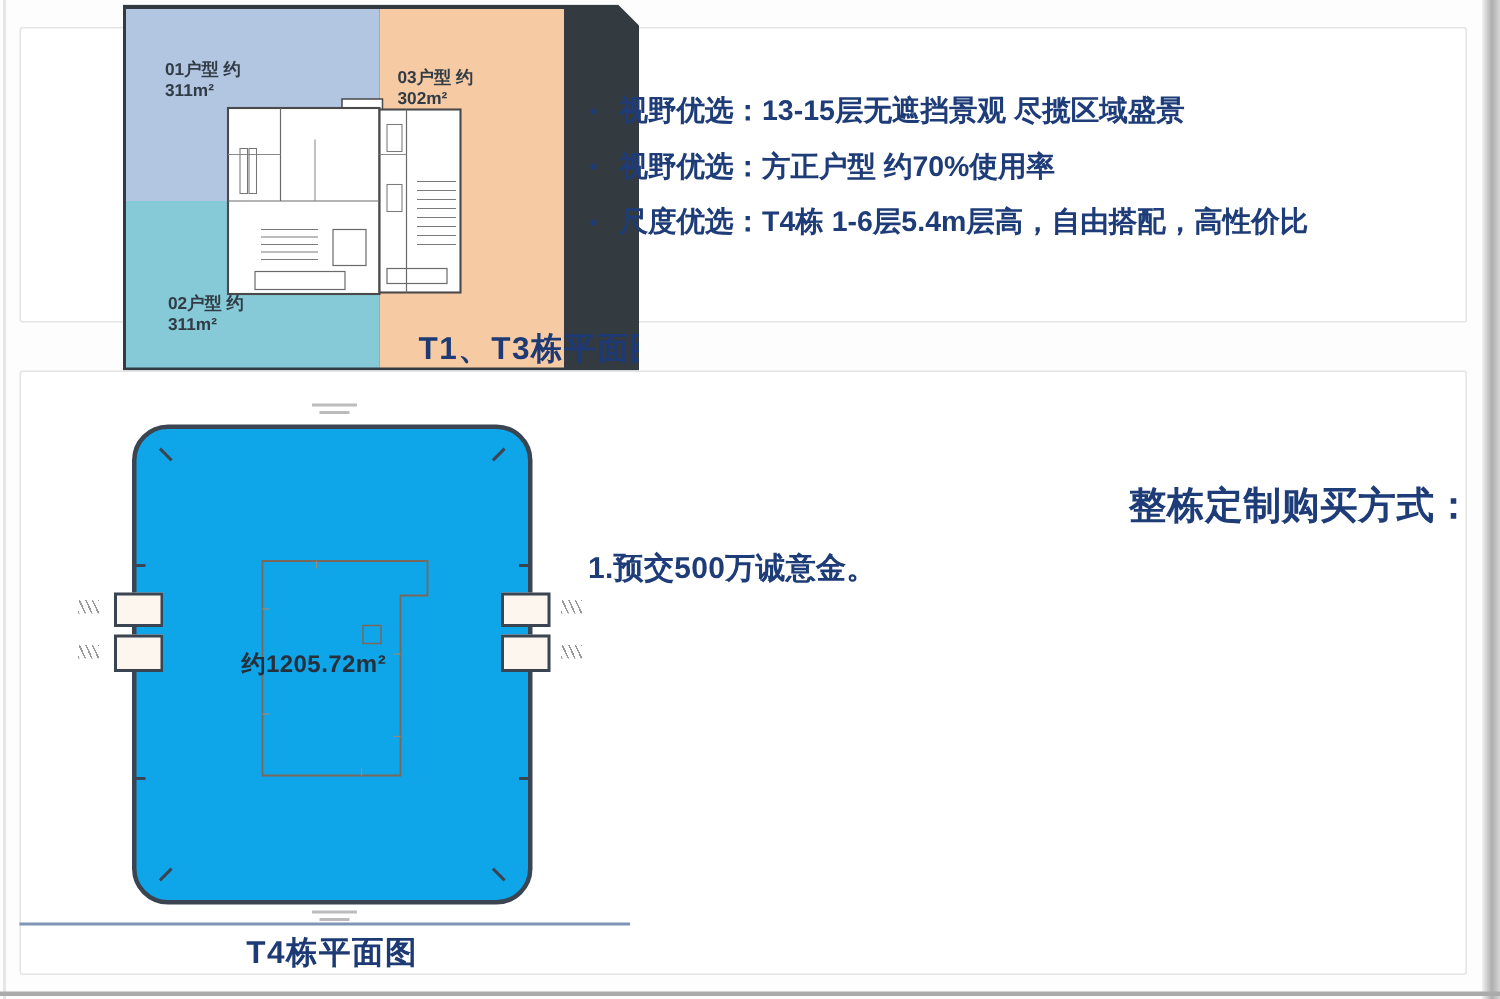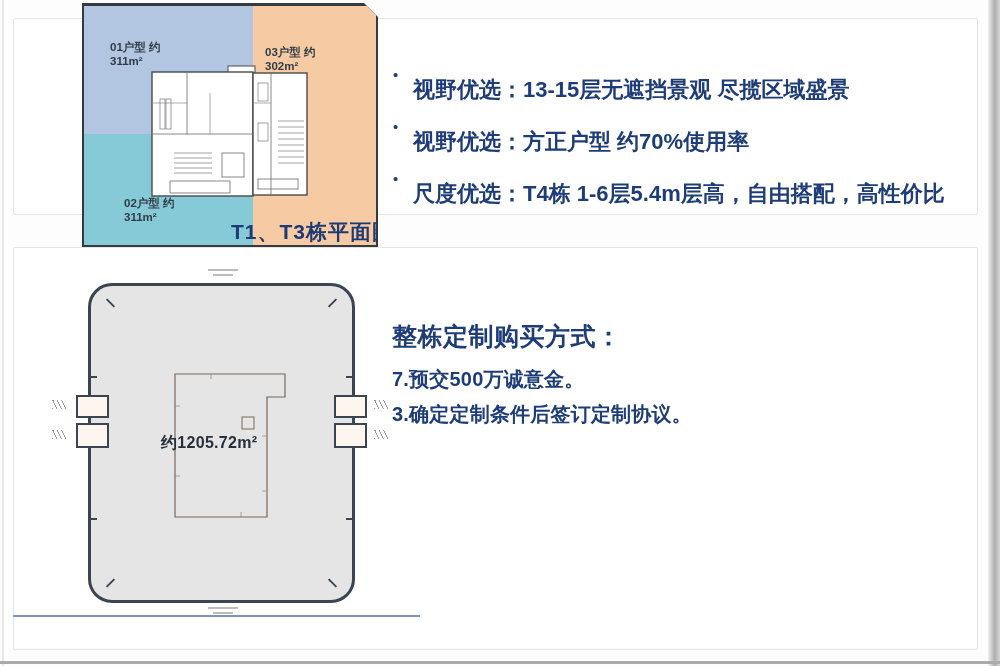--- a/index.html
+++ b/index.html
@@ -8,63 +8,64 @@
     background:#fdfdfd;font-family:"Liberation Sans",sans-serif;
   }
   .card{position:absolute;background:#ffffff;border:1px solid #e4e4e4;border-radius:2px;}
   .card1{left:13px;top:18px;width:963px;height:195px;}
   .card2{left:13px;top:247px;width:963px;height:401px;}
 
   
   .plan1{
     position:absolute;left:82px;top:3px;width:296px;height:244px;background:#333a40;
     clip-path:polygon(0 0,calc(100% - 14px) 0,100% 14px,100% 100%,0 100%);
+    padding-left:48px;
   }
   .region{position:absolute;}
   .region.blue{left:2px;top:3px;width:169px;height:128px;background:#b2c6e2;}
   .region.teal{left:2px;top:131px;width:169px;height:111px;background:#86c9d7;}
   .region.orange{left:171px;top:3px;width:123px;height:239px;background:#f6cba3;}
   .unit-label{position:absolute;color:#323c46;font-size:11.5px;line-height:14px;font-weight:600;}
   .plan1-caption{
     position:absolute;left:16px;bottom:1px;width:100%;text-align:right;
     color:#1d3a74;font-size:21px;font-weight:bold;letter-spacing:1px;
   }
   .plan1 svg{position:absolute;left:0;top:0;}
 
   
   .top-text{position:absolute;left:393px;top:42px;width:585px;color:#1e3c78;}
   .top-title{font-size:26px;font-weight:bold;letter-spacing:0.5px;}
   .bullets{margin-top:22px;}
   .bullet-row{display:flex;align-items:flex-start;margin-bottom:15px;}
   .bullet-dot{font-size:15px;line-height:22px;width:20px;flex:0 0 20px;}
-  .bullet-text{font-size:22px;line-height:22px;font-weight:bold;margin-top:15px;}
+  .bullet-text{font-size:19px;line-height:22px;font-weight:bold;}
 
   
   .plan2{
     position:absolute;left:88px;top:283px;width:267px;height:320px;
-    background:#e5e5e5;border:3px solid #3b4552;border-radius:24px;box-sizing:border-box;
+    background:#0ea5e9;border:3px solid #3b4552;border-radius:24px;box-sizing:border-box;
   }
   .notch{position:absolute;background:#fdf6ef;border:2px solid #3b4552;box-sizing:border-box;}
   .corner-tick{position:absolute;width:11px;height:2px;background:#3b4552;}
   .dim-mark{position:absolute;background:#bcbcbc;height:1.5px;}
   .hatch{position:absolute;width:14px;height:9px;
     background:repeating-linear-gradient(65deg,#9a9a9a 0 1px,transparent 1px 4px);}
   .plan2-area-label{
     position:absolute;left:70px;top:147px;font-size:16px;font-weight:bold;color:#26303b;letter-spacing:0.3px;
   }
   .plan2-svg{position:absolute;left:0;top:0;}
   .divider{position:absolute;left:13px;top:615px;width:407px;height:2px;background:#7e95b5;}
   .plan2-caption{
     position:absolute;left:88px;top:621px;width:267px;text-align:center;
     color:#1d3a74;font-size:21px;font-weight:bold;letter-spacing:1px;
   }
 
   
   .bottom-text{position:absolute;left:392px;top:320px;width:590px;color:#1e3c78;}
-  .bottom-heading{font-size:25px;font-weight:bold;letter-spacing:0.5px;}
+  .bottom-heading{font-size:25px;font-weight:bold;letter-spacing:0.5px;text-align:right;}
   .steps{margin-top:16px;}
   .step{font-size:20px;line-height:21px;font-weight:bold;margin-bottom:14px;letter-spacing:0.2px;}
 
   
   .right-strip{position:absolute;left:988px;top:0;width:12px;height:666px;
     background:linear-gradient(to right,#f2f2f2,#aeaeae 55%,#d6d6d6);}
   .bottom-line{position:absolute;left:0;top:661px;width:1000px;height:3px;background:#ababab;}
   .left-line{position:absolute;left:2px;top:0;width:2px;height:666px;background:#e6e6e6;}
 </style>
 </head>
@@ -117,21 +118,21 @@
     </svg>
 
     <div class="unit-label" style="left:28px;top:37px;">
       <div>01户型 约</div>
       <div>311m²</div>
     </div>
     <div class="unit-label" style="left:183px;top:42px;">
       <div>03户型 约</div>
       <div>302m²</div>
     </div>
-    <div class="unit-label" style="left:30px;top:193px;margin-left:12px;">
+    <div class="unit-label" style="left:30px;top:193px;">
       <div>02户型 约</div>
       <div>311m²</div>
     </div>
 
     <div class="plan1-caption">T1、T3栋平面图</div>
   </div>
 
   <div class="top-text">
     <div class="bullets">
       <div class="bullet-row">
@@ -186,26 +187,26 @@
   <div class="hatch" style="left:52px;top:430px;"></div>
   <div class="hatch" style="left:374px;top:400px;"></div>
   <div class="hatch" style="left:374px;top:430px;"></div>
 
   <div class="dim-mark" style="left:208px;top:269px;width:30px;"></div>
   <div class="dim-mark" style="left:213px;top:274px;width:20px;"></div>
   <div class="dim-mark" style="left:208px;top:607px;width:30px;"></div>
   <div class="dim-mark" style="left:213px;top:612px;width:20px;"></div>
 
   <div class="divider"></div>
+  <div class="plan2-caption">T4栋平面图</div>
 
   <div class="bottom-text">
     <div class="bottom-heading">整栋定制购买方式：</div>
     <div class="steps">
-      <div class="step">7.预交500万诚意金。</div>
-      <div class="step">3.确定定制条件后签订定制协议。</div>
+      <div class="step">1.预交500万诚意金。</div>
     </div>
   </div>
 
   <div class="left-line"></div>
   <div class="right-strip"></div>
   <div class="bottom-line"></div>
 
 </div>
 
 </body></html>

